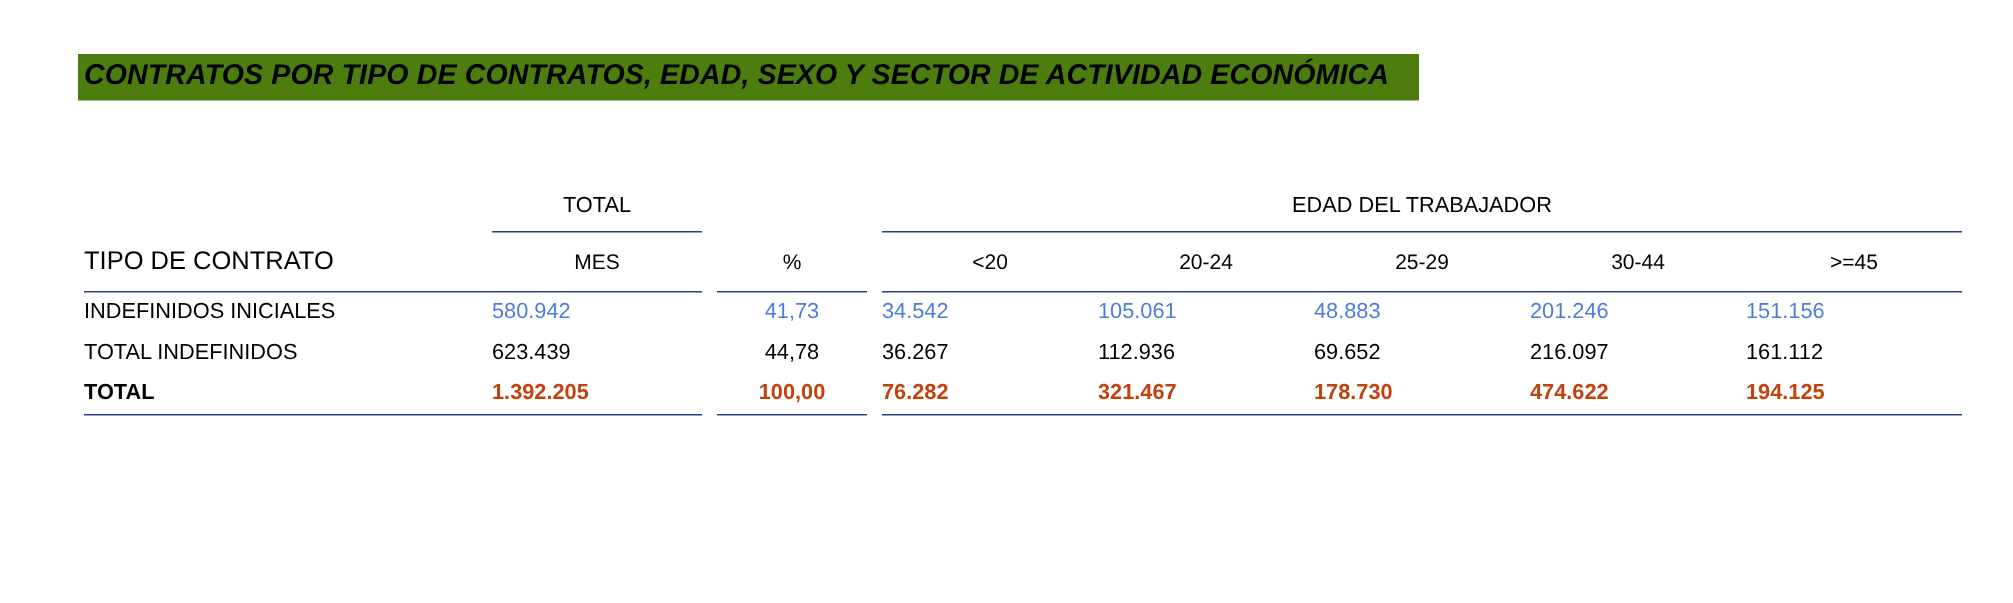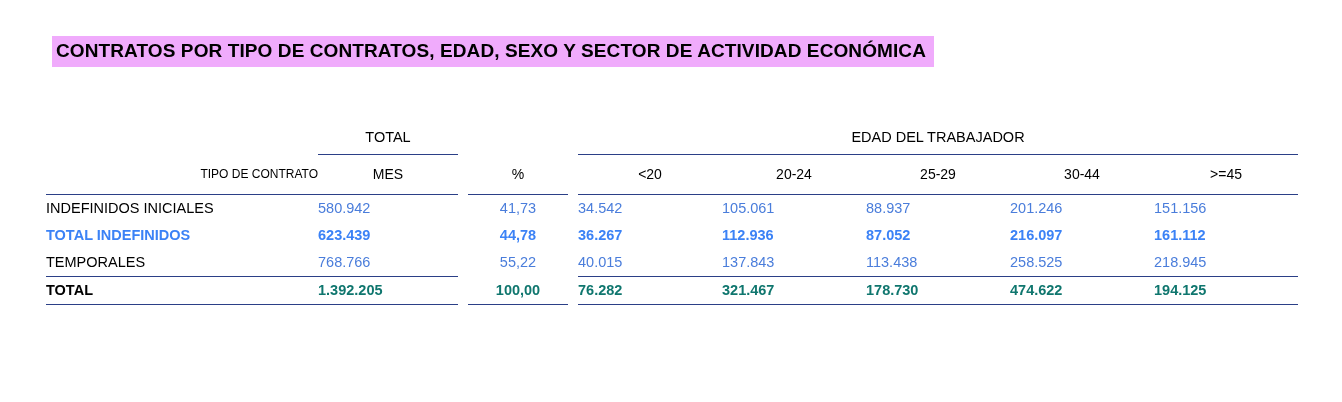--- a/index.html
+++ b/index.html
@@ -17,31 +17,32 @@
   .page {
     position: relative;
     width: 1342px;
     height: 402px;
     box-sizing: border-box;
   }
   .title-bar {
     position: absolute;
     left: 52px;
     top: 36px;
-    background: #f0abfc;
-    padding: 4px 8px 5px 4px;
+    background: #4d7c0f;
+    padding: 4px 20px 5px 4px;
     font-size: 19px;
     font-weight: bold;
     letter-spacing: 0.1px;
     white-space: nowrap;
     color: #000000;
+    font-style: italic;
   }
   table.data {
     position: absolute;
-    left: 46px;
+    left: 56px;
     top: 120px;
     border-collapse: collapse;
     font-size: 14.5px;
   }
   table.data td, table.data th {
     padding: 0;
     vertical-align: middle;
     font-weight: normal;
   }
   
@@ -61,23 +62,23 @@
     color: #000000;
   }
   .h-sub {
     height: 40px;
     text-align: center;
     font-weight: bold;
     font-size: 14px;
     color: #000000;
   }
   .h-label {
-    text-align: right;
-    font-weight: bold;
-    font-size: 12px;
+    text-align: left;
+    font-weight: bold;
+    font-size: 17px;
     color: #000000;
   }
   .bot-line { border-bottom: 1.4px solid #2b3f87; }
   .bot-line-thin { border-bottom: 1px solid #2b3f87; }
 
   
   tr.row td {
     height: 27px;
     font-size: 14.5px;
   }
@@ -93,31 +94,31 @@
     color: #4a7ddb;
   }
   td.pct {
     text-align: center;
     padding-right: 14px;
     color: #4a7ddb;
   }
   tr.bold td.label,
   tr.bold td.num,
   tr.bold td.pct {
-    font-weight: bold;
-    color: #3b82f6;
+    font-weight: normal;
+    color: #000000;
   }
   tr.total-row td.label {
     font-weight: bold;
     color: #000000;
   }
   tr.total-row td.num,
   tr.total-row td.pct {
     font-weight: bold;
-    color: #0f766e;
+    color: #c2410c;
   }
   .spacer-cell { background: transparent; }
 </style>
 </head>
 <body>
 
 <div class="page">
 
   <div class="title-bar">CONTRATOS POR TIPO DE CONTRATOS, EDAD, SEXO Y SECTOR DE ACTIVIDAD ECONÓMICA</div>
 
@@ -158,47 +159,35 @@
     </thead>
     <tbody>
       <tr class="row">
         <td class="label">INDEFINIDOS INICIALES</td>
         <td class="num">580.942</td>
         <td class="spacer-cell"></td>
         <td class="pct">41,73</td>
         <td class="spacer-cell"></td>
         <td class="num">34.542</td>
         <td class="num">105.061</td>
-        <td class="num">88.937</td>
+        <td class="num">48.883</td>
         <td class="num">201.246</td>
         <td class="num">151.156</td>
       </tr>
       <tr class="row bold">
         <td class="label">TOTAL INDEFINIDOS</td>
         <td class="num">623.439</td>
         <td class="spacer-cell"></td>
         <td class="pct">44,78</td>
         <td class="spacer-cell"></td>
         <td class="num">36.267</td>
         <td class="num">112.936</td>
-        <td class="num">87.052</td>
+        <td class="num">69.652</td>
         <td class="num">216.097</td>
         <td class="num">161.112</td>
-      </tr>
-      <tr class="row">
-        <td class="label bot-line-thin">TEMPORALES</td>
-        <td class="num bot-line-thin">768.766</td>
-        <td class="spacer-cell"></td>
-        <td class="pct">55,22</td>
-        <td class="spacer-cell"></td>
-        <td class="num bot-line-thin">40.015</td>
-        <td class="num bot-line-thin">137.843</td>
-        <td class="num bot-line-thin">113.438</td>
-        <td class="num bot-line-thin">258.525</td>
-        <td class="num bot-line-thin">218.945</td>
       </tr>
       <tr class="row total-row">
         <td class="label bot-line">TOTAL</td>
         <td class="num bot-line">1.392.205</td>
         <td class="spacer-cell"></td>
         <td class="pct bot-line">100,00</td>
         <td class="spacer-cell"></td>
         <td class="num bot-line">76.282</td>
         <td class="num bot-line">321.467</td>
         <td class="num bot-line">178.730</td>

